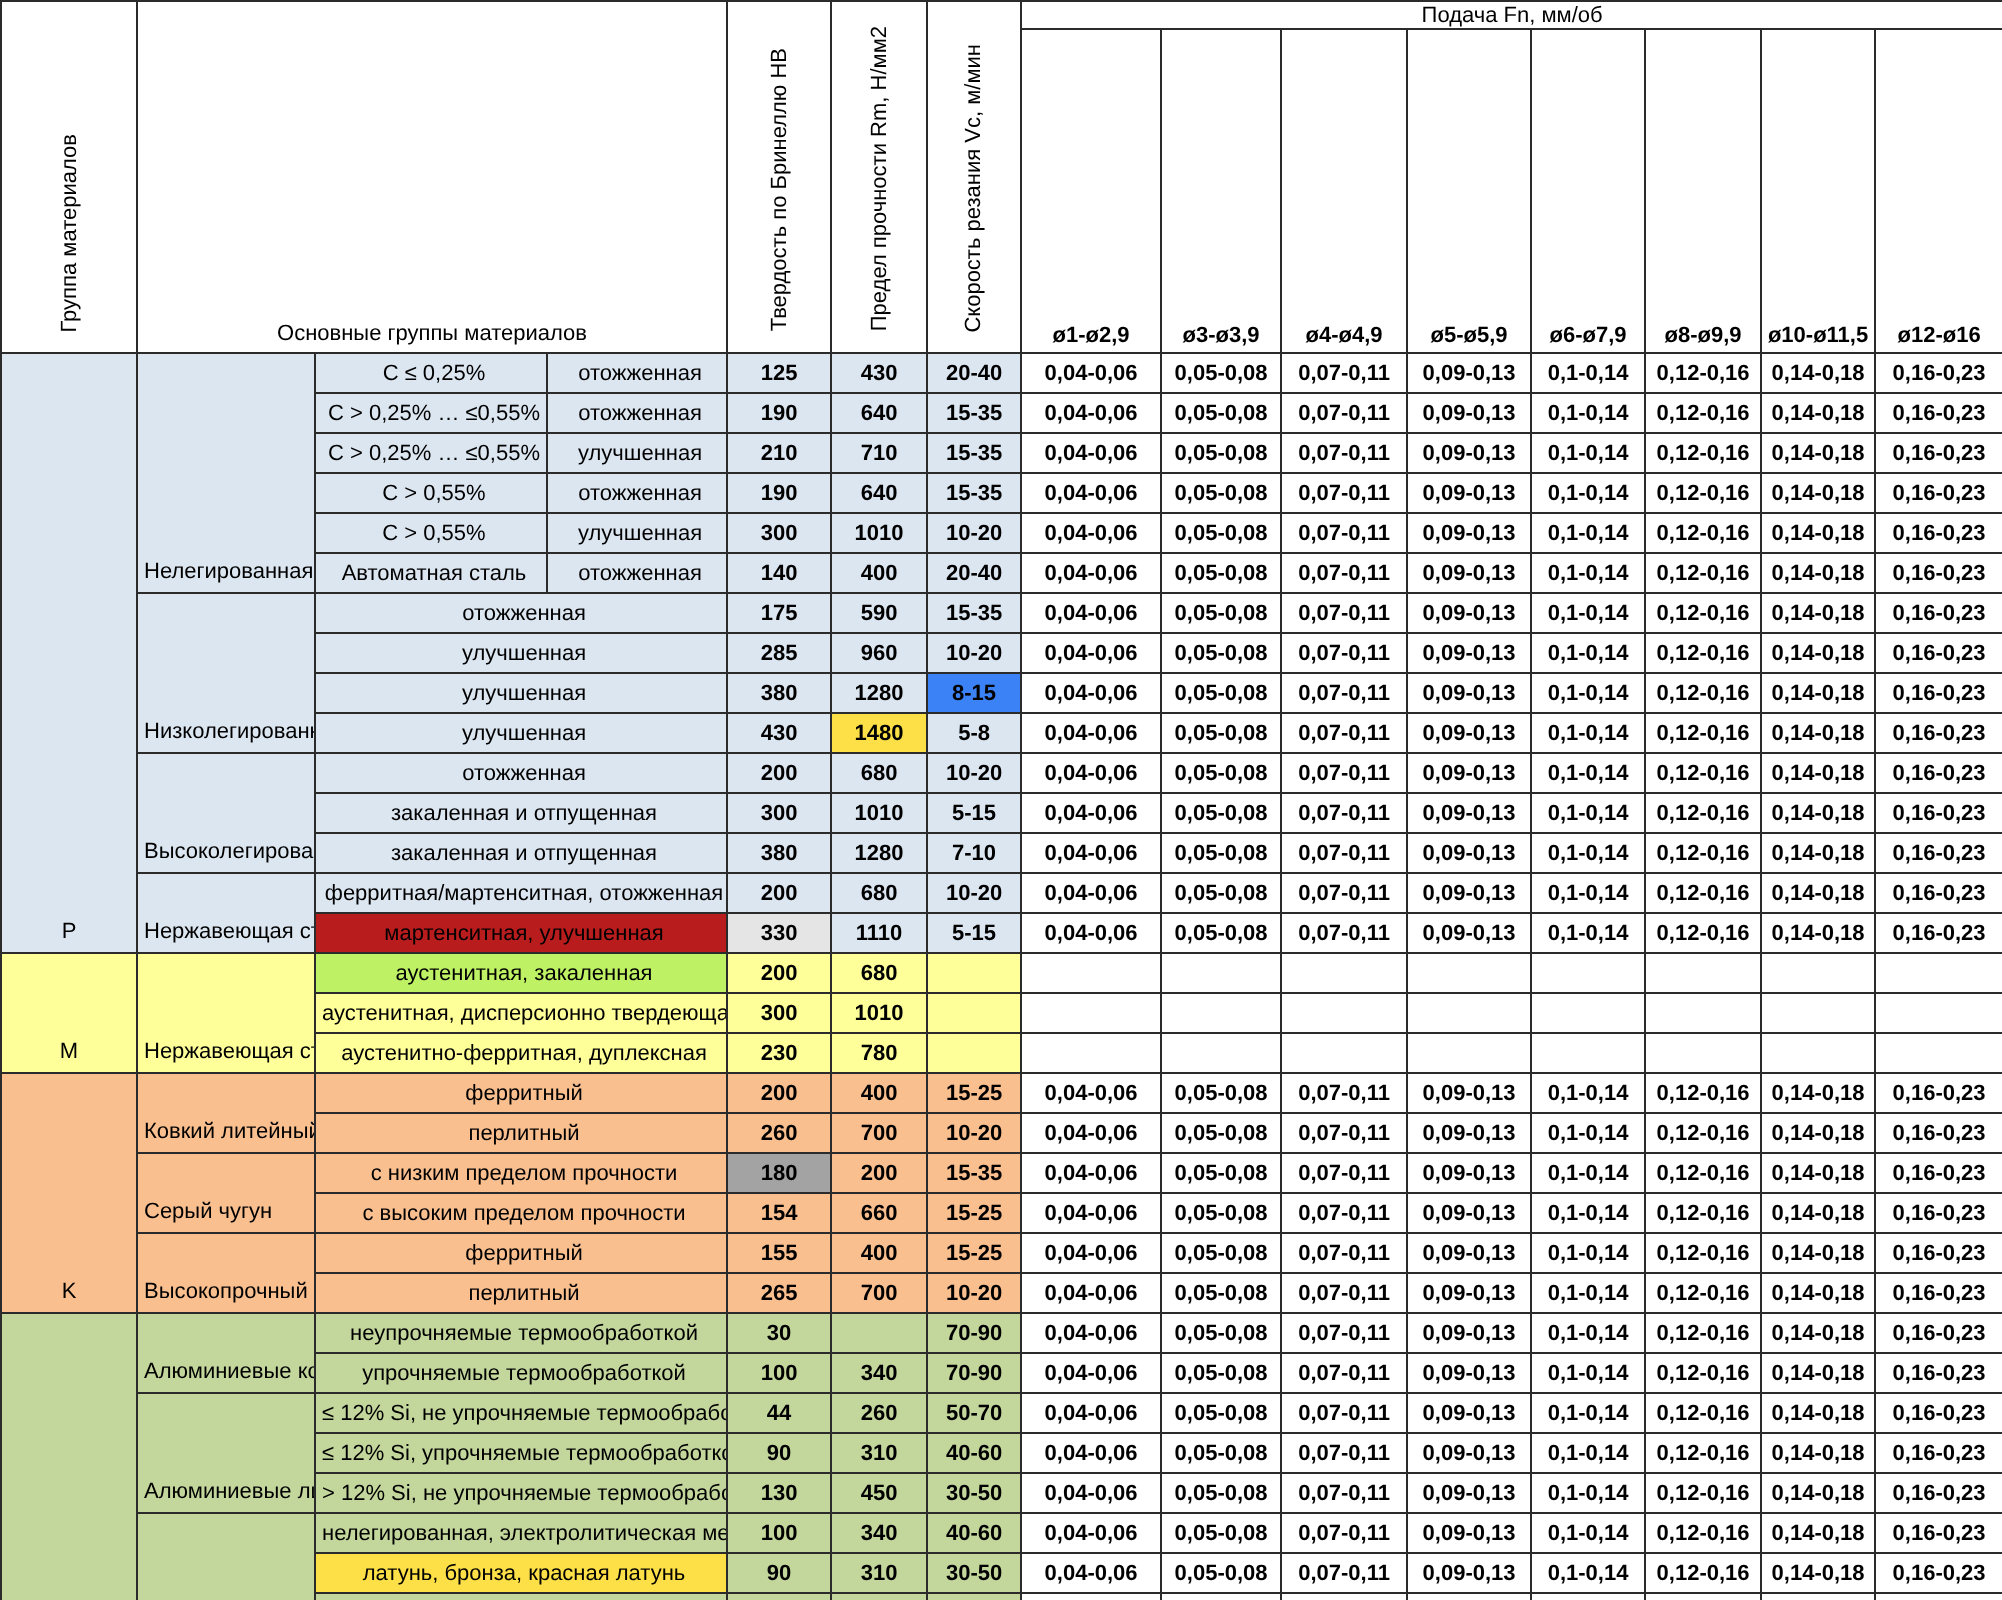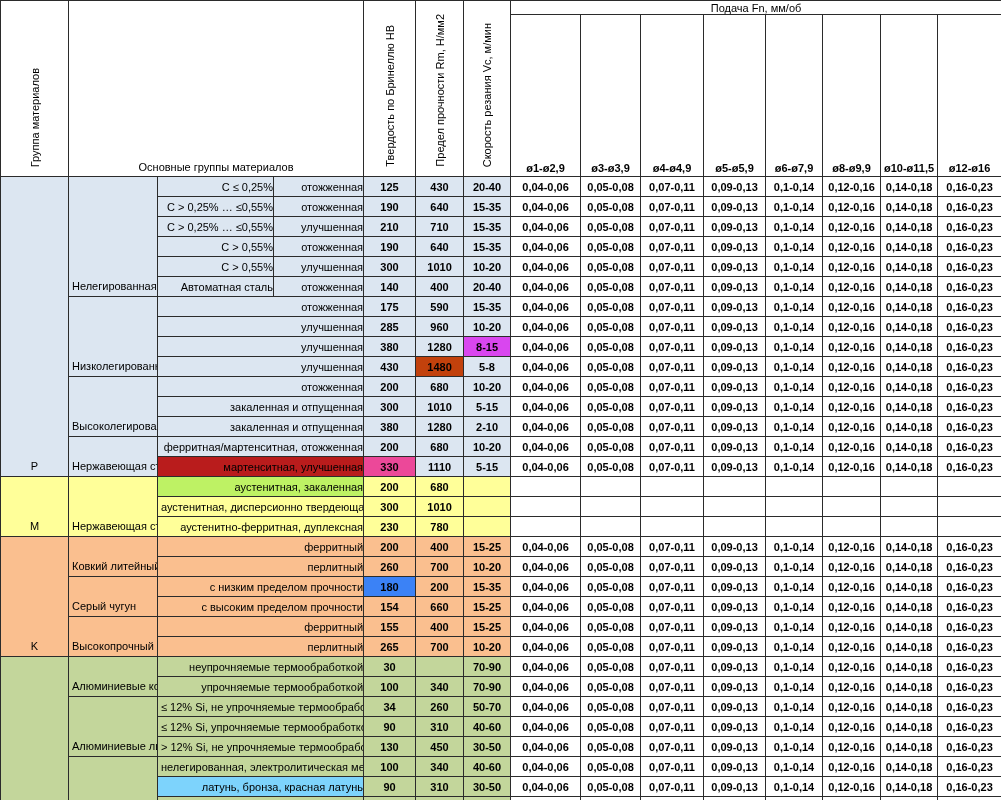--- a/index.html
+++ b/index.html
@@ -29,21 +29,21 @@
   th.rot  { vertical-align:bottom; text-align:center; padding-bottom:7px; }
   th.rot .vtext {
     display:inline-block;
     writing-mode:vertical-rl; transform:rotate(180deg);
     white-space:nowrap; line-height:14px;
   }
   th.main-hdr { vertical-align:bottom; text-align:center; padding-bottom:3px; }
 
   tbody tr { height:19px; }
   tbody td { height:19px; line-height:18px; }
-  td.txt      { text-align:right; padding-left:3px; }
+  td.txt      { text-align:center; padding-left:3px; }
   td.num      { text-align:center; font-weight:bold; }
   td.feed     { background:#fff; text-align:center; font-weight:bold; }
   td.letter   { text-align:center; vertical-align:bottom; padding-bottom:1px; }
   td.sublabel { text-align:left; vertical-align:bottom; padding-left:3px; padding-bottom:1px; }
 </style>
 </head>
 <body>
 
 <table>
   <colgroup>
@@ -202,34 +202,34 @@
         <td class="feed">0,09-0,13</td>
         <td class="feed">0,1-0,14</td>
         <td class="feed">0,12-0,16</td>
         <td class="feed">0,14-0,18</td>
         <td class="feed">0,16-0,23</td>
       </tr>
       <tr>
         <td class="txt" colspan="2" style="background:#DCE6F1">улучшенная</td>
         <td class="num" style="background:#DCE6F1">380</td>
         <td class="num" style="background:#DCE6F1">1280</td>
-        <td class="num" style="background:#d946ef">8-15</td>
+        <td class="num" style="background:#3b82f6">8-15</td>
         <td class="feed">0,04-0,06</td>
         <td class="feed">0,05-0,08</td>
         <td class="feed">0,07-0,11</td>
         <td class="feed">0,09-0,13</td>
         <td class="feed">0,1-0,14</td>
         <td class="feed">0,12-0,16</td>
         <td class="feed">0,14-0,18</td>
         <td class="feed">0,16-0,23</td>
       </tr>
       <tr>
         <td class="txt" colspan="2" style="background:#DCE6F1">улучшенная</td>
         <td class="num" style="background:#DCE6F1">430</td>
-        <td class="num" style="background:#c2410c">1480</td>
+        <td class="num" style="background:#fde047">1480</td>
         <td class="num" style="background:#DCE6F1">5-8</td>
         <td class="feed">0,04-0,06</td>
         <td class="feed">0,05-0,08</td>
         <td class="feed">0,07-0,11</td>
         <td class="feed">0,09-0,13</td>
         <td class="feed">0,1-0,14</td>
         <td class="feed">0,12-0,16</td>
         <td class="feed">0,14-0,18</td>
         <td class="feed">0,16-0,23</td>
       </tr>
@@ -259,21 +259,21 @@
         <td class="feed">0,09-0,13</td>
         <td class="feed">0,1-0,14</td>
         <td class="feed">0,12-0,16</td>
         <td class="feed">0,14-0,18</td>
         <td class="feed">0,16-0,23</td>
       </tr>
       <tr>
         <td class="txt" colspan="2" style="background:#DCE6F1">закаленная и отпущенная</td>
         <td class="num" style="background:#DCE6F1">380</td>
         <td class="num" style="background:#DCE6F1">1280</td>
-        <td class="num" style="background:#DCE6F1">2-10</td>
+        <td class="num" style="background:#DCE6F1">7-10</td>
         <td class="feed">0,04-0,06</td>
         <td class="feed">0,05-0,08</td>
         <td class="feed">0,07-0,11</td>
         <td class="feed">0,09-0,13</td>
         <td class="feed">0,1-0,14</td>
         <td class="feed">0,12-0,16</td>
         <td class="feed">0,14-0,18</td>
         <td class="feed">0,16-0,23</td>
       </tr>
       <tr>
@@ -286,21 +286,21 @@
         <td class="feed">0,05-0,08</td>
         <td class="feed">0,07-0,11</td>
         <td class="feed">0,09-0,13</td>
         <td class="feed">0,1-0,14</td>
         <td class="feed">0,12-0,16</td>
         <td class="feed">0,14-0,18</td>
         <td class="feed">0,16-0,23</td>
       </tr>
       <tr>
         <td class="txt" colspan="2" style="background:#b91c1c">мартенситная, улучшенная</td>
-        <td class="num" style="background:#ec4899">330</td>
+        <td class="num" style="background:#e5e5e5">330</td>
         <td class="num" style="background:#DCE6F1">1110</td>
         <td class="num" style="background:#DCE6F1">5-15</td>
         <td class="feed">0,04-0,06</td>
         <td class="feed">0,05-0,08</td>
         <td class="feed">0,07-0,11</td>
         <td class="feed">0,09-0,13</td>
         <td class="feed">0,1-0,14</td>
         <td class="feed">0,12-0,16</td>
         <td class="feed">0,14-0,18</td>
         <td class="feed">0,16-0,23</td>
@@ -375,21 +375,21 @@
         <td class="feed">0,07-0,11</td>
         <td class="feed">0,09-0,13</td>
         <td class="feed">0,1-0,14</td>
         <td class="feed">0,12-0,16</td>
         <td class="feed">0,14-0,18</td>
         <td class="feed">0,16-0,23</td>
       </tr>
       <tr>
         <td class="sublabel" rowspan="2" style="background:#FABF8F">Серый чугун</td>
         <td class="txt" colspan="2" style="background:#FABF8F">с низким пределом прочности</td>
-        <td class="num" style="background:#3b82f6">180</td>
+        <td class="num" style="background:#a3a3a3">180</td>
         <td class="num" style="background:#FABF8F">200</td>
         <td class="num" style="background:#FABF8F">15-35</td>
         <td class="feed">0,04-0,06</td>
         <td class="feed">0,05-0,08</td>
         <td class="feed">0,07-0,11</td>
         <td class="feed">0,09-0,13</td>
         <td class="feed">0,1-0,14</td>
         <td class="feed">0,12-0,16</td>
         <td class="feed">0,14-0,18</td>
         <td class="feed">0,16-0,23</td>
@@ -463,21 +463,21 @@
         <td class="feed">0,07-0,11</td>
         <td class="feed">0,09-0,13</td>
         <td class="feed">0,1-0,14</td>
         <td class="feed">0,12-0,16</td>
         <td class="feed">0,14-0,18</td>
         <td class="feed">0,16-0,23</td>
       </tr>
       <tr>
         <td class="sublabel" rowspan="3" style="background:#C3D69B">Алюминиевые литейные сплавы</td>
         <td class="txt" colspan="2" style="background:#C3D69B">≤ 12% Si, не упрочняемые термообработкой</td>
-        <td class="num" style="background:#C3D69B">34</td>
+        <td class="num" style="background:#C3D69B">44</td>
         <td class="num" style="background:#C3D69B">260</td>
         <td class="num" style="background:#C3D69B">50-70</td>
         <td class="feed">0,04-0,06</td>
         <td class="feed">0,05-0,08</td>
         <td class="feed">0,07-0,11</td>
         <td class="feed">0,09-0,13</td>
         <td class="feed">0,1-0,14</td>
         <td class="feed">0,12-0,16</td>
         <td class="feed">0,14-0,18</td>
         <td class="feed">0,16-0,23</td>
@@ -519,21 +519,21 @@
         <td class="feed">0,04-0,06</td>
         <td class="feed">0,05-0,08</td>
         <td class="feed">0,07-0,11</td>
         <td class="feed">0,09-0,13</td>
         <td class="feed">0,1-0,14</td>
         <td class="feed">0,12-0,16</td>
         <td class="feed">0,14-0,18</td>
         <td class="feed">0,16-0,23</td>
       </tr>
       <tr>
-        <td class="txt" colspan="2" style="background:#7dd3fc">латунь, бронза, красная латунь</td>
+        <td class="txt" colspan="2" style="background:#fde047">латунь, бронза, красная латунь</td>
         <td class="num" style="background:#C3D69B">90</td>
         <td class="num" style="background:#C3D69B">310</td>
         <td class="num" style="background:#C3D69B">30-50</td>
         <td class="feed">0,04-0,06</td>
         <td class="feed">0,05-0,08</td>
         <td class="feed">0,07-0,11</td>
         <td class="feed">0,09-0,13</td>
         <td class="feed">0,1-0,14</td>
         <td class="feed">0,12-0,16</td>
         <td class="feed">0,14-0,18</td>

